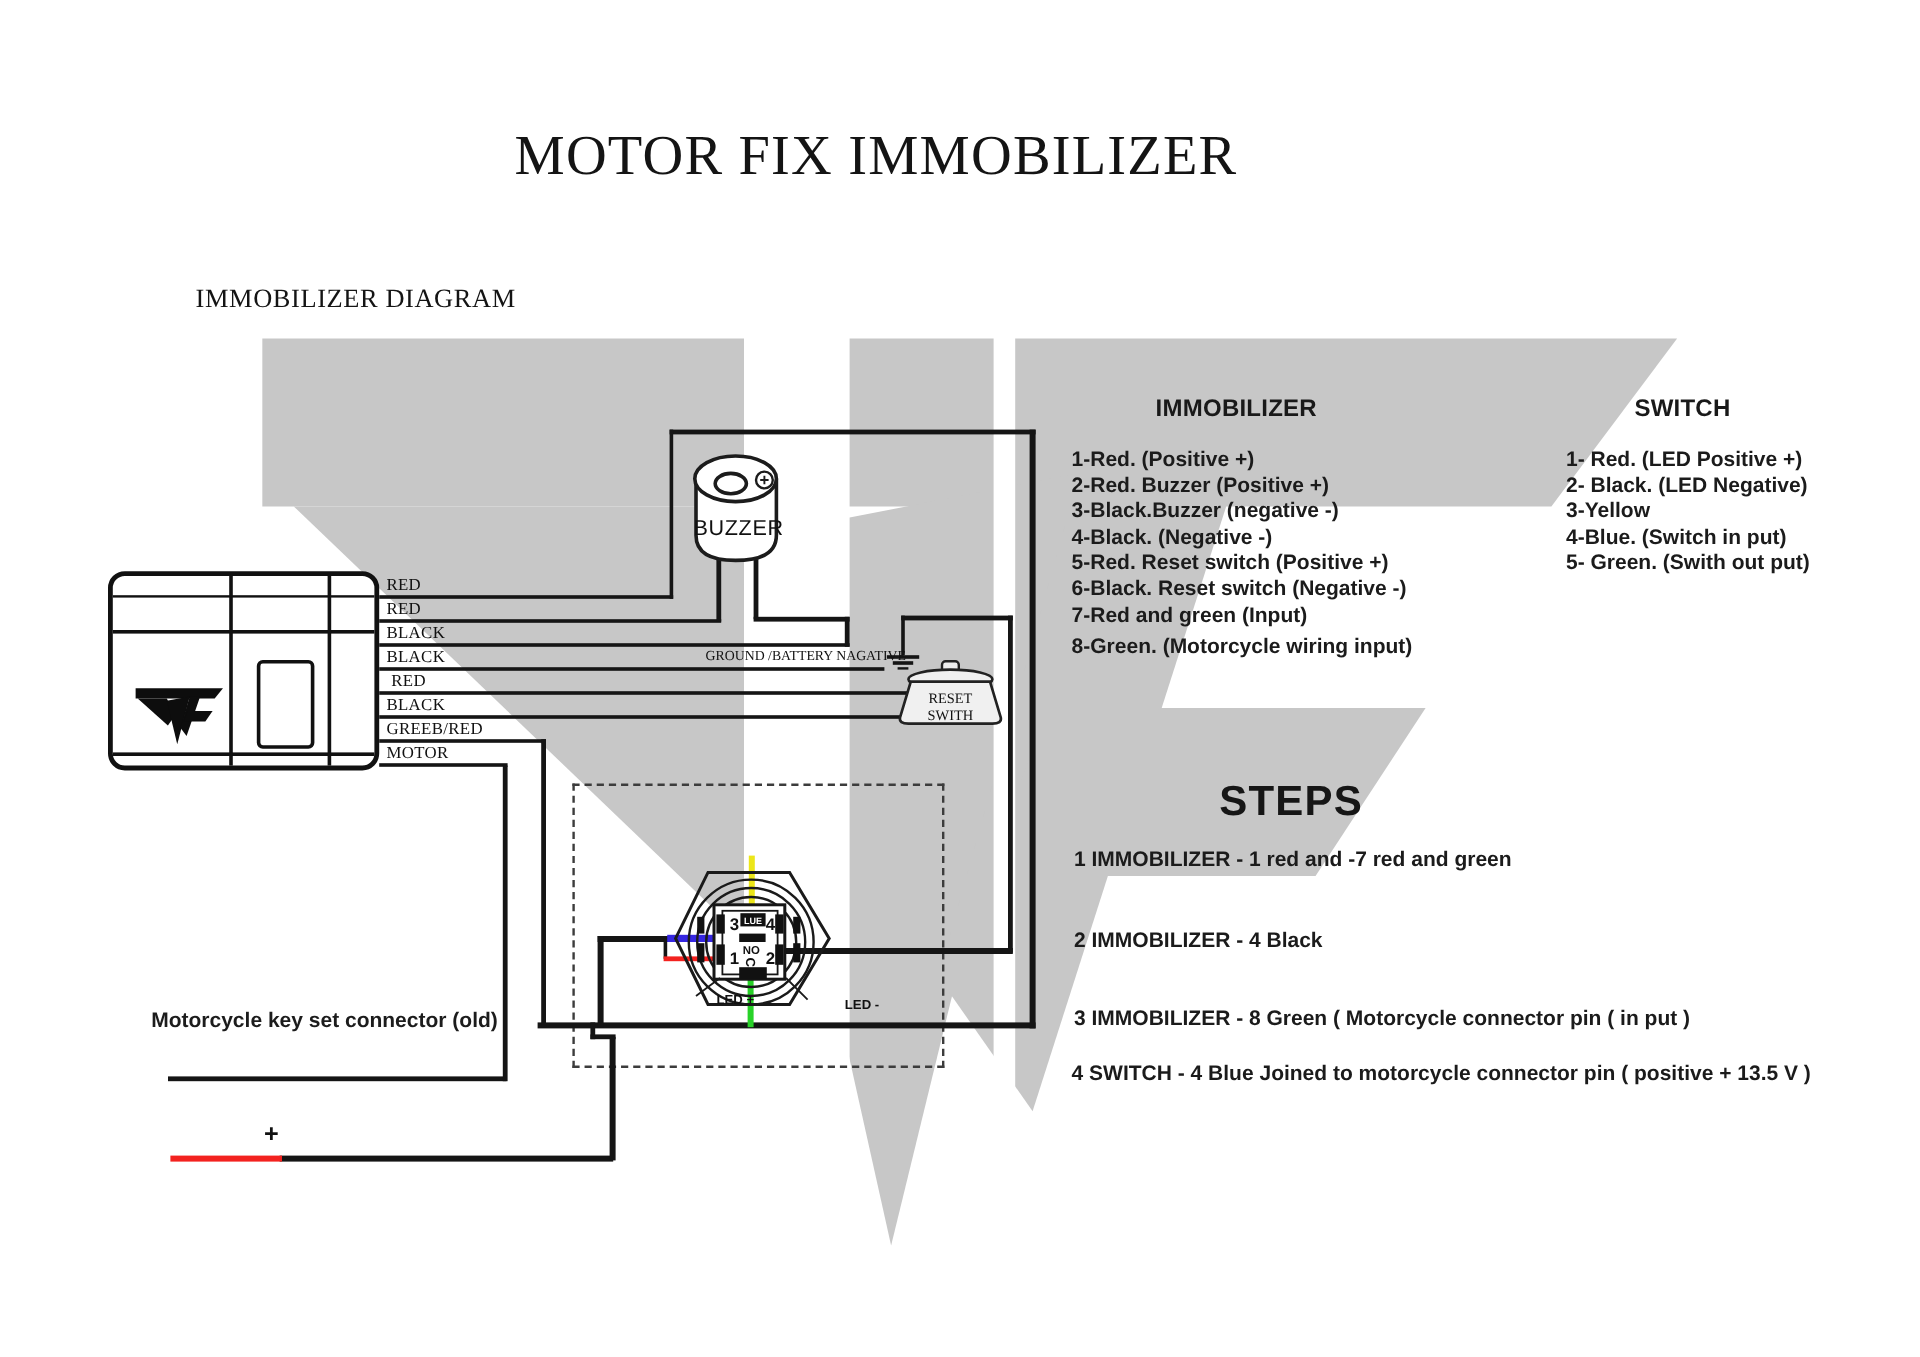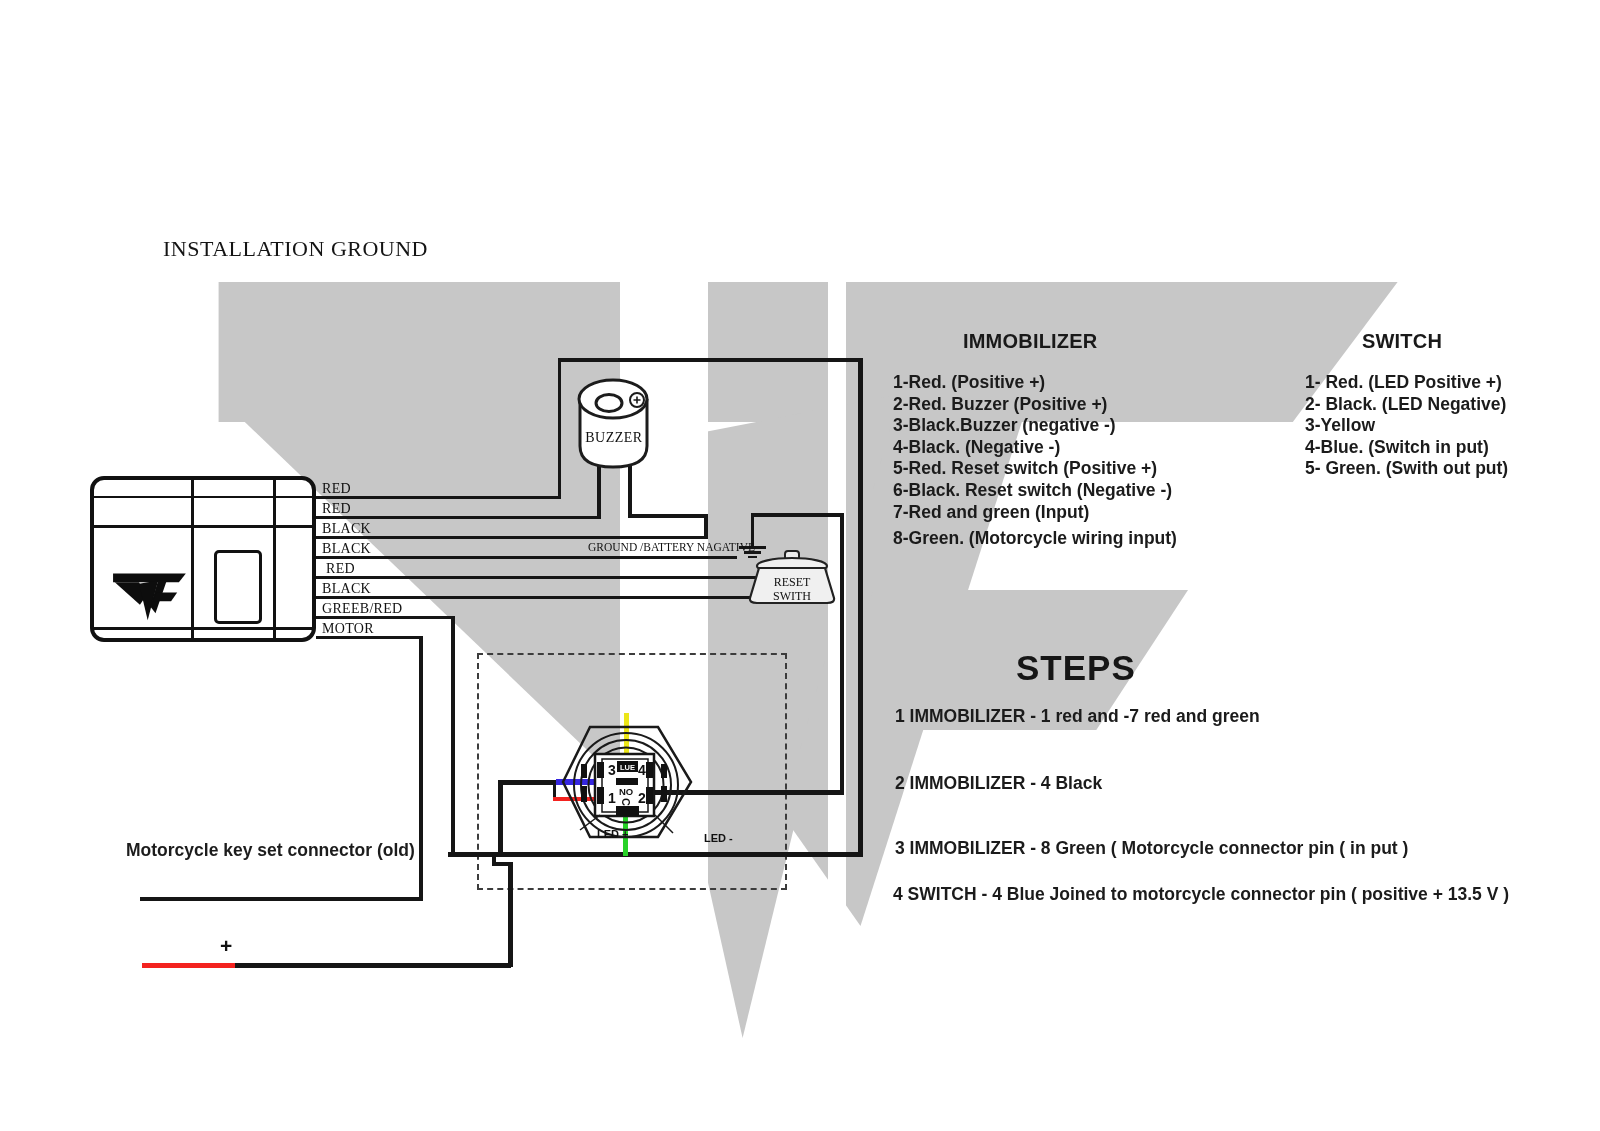--- a/index.html
+++ b/index.html
@@ -17,21 +17,21 @@
             border:4px solid #111;border-radius:14px;box-sizing:border-box;}
   .boxline-h{position:absolute;left:0;width:218px;background:#111;}
   .boxline-v{position:absolute;top:0;height:158px;background:#111;}
   #box-inner-rect{position:absolute;left:120px;top:70px;width:48px;height:74px;
                   border:3px solid #111;border-radius:5px;box-sizing:border-box;background:#fff;}
   #dashed-box{position:absolute;left:477px;top:653px;width:310px;height:237px;
               border:2px dashed #3c3c3c;box-sizing:border-box;}
   #ground-label{position:absolute;left:588px;top:541px;width:150px;font-family:"Liberation Serif",serif;
                 font-size:11.5px;color:#111;white-space:nowrap;}
   #buzzer-label{position:absolute;left:578px;top:430px;width:72px;text-align:center;
-                font-family:Liberation Serif, serif;font-size:14px;letter-spacing:.5px;color:#111;}
+                font-family:Liberation Sans, sans-serif;font-size:18px;letter-spacing:.5px;color:#111;}
   .led-label{position:absolute;font-size:11px;font-weight:bold;color:#111;white-space:nowrap;margin-left:37px;}
   #key-label{position:absolute;left:126px;top:840px;font-size:17.5px;font-weight:700;color:#1c1c1c;white-space:nowrap;text-align:right;}
   #plus-label{position:absolute;left:220px;top:934px;font-size:21px;font-weight:700;color:#111;}
   .panel-title{position:absolute;font-size:20px;font-weight:700;color:#191919;letter-spacing:.2px;}
   .item-list{position:absolute;font-size:17.5px;font-weight:600;color:#1b1b1b;line-height:21.6px;white-space:nowrap;}
   .item-list div{height:21.6px;}
   .item-gap{margin-top:5px;}
   #steps-title{position:absolute;left:1016px;top:648px;font-size:35px;font-weight:700;letter-spacing:1px;color:#161616;}
   .step-line{position:absolute;font-size:17.5px;font-weight:600;color:#1b1b1b;white-space:nowrap;}
 </style>
@@ -45,21 +45,22 @@
       <polygon points="6,4 96,4 88,14 6,14"></polygon>
       <polygon points="8,14 36,14 44,30 37,40"></polygon>
       <polygon points="36,16 58,12 46,58"></polygon>
       <polygon points="58,12 68,12 55,50 49,42"></polygon>
       <polygon points="56,26 80,26 73,36 52,36"></polygon>
     </g>
     <rect x="620" y="280" width="88" height="732" fill="#ffffff"></rect>
     <rect x="828" y="280" width="18" height="732" fill="#ffffff"></rect>
   </svg>
 
-  <div id="subtitle">INSTALLATION GROUND</div>
+  <div id="title">MOTOR FIX IMMOBILIZER</div>
+  <div id="subtitle">IMMOBILIZER DIAGRAM</div>
 
   <div id="dashed-box"></div>
 
   <div id="immo-box">
     <div class="boxline-h" style="top:16px;height:2px;"></div>
     <div class="boxline-h" style="top:45px;height:3px;"></div>
     <div class="boxline-h" style="top:147px;height:3px;"></div>
     <div class="boxline-v" style="left:97px;width:3px;"></div>
     <div class="boxline-v" style="left:179px;width:3px;"></div>
     <div id="box-inner-rect"></div>

